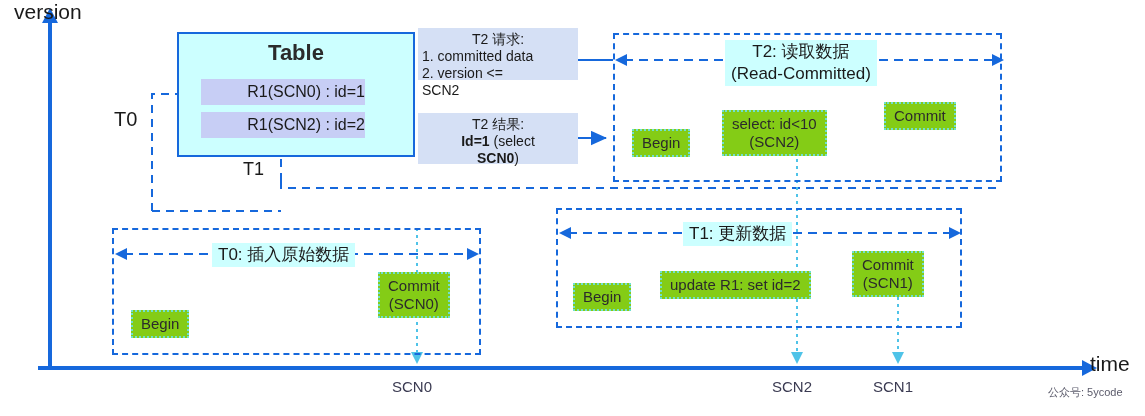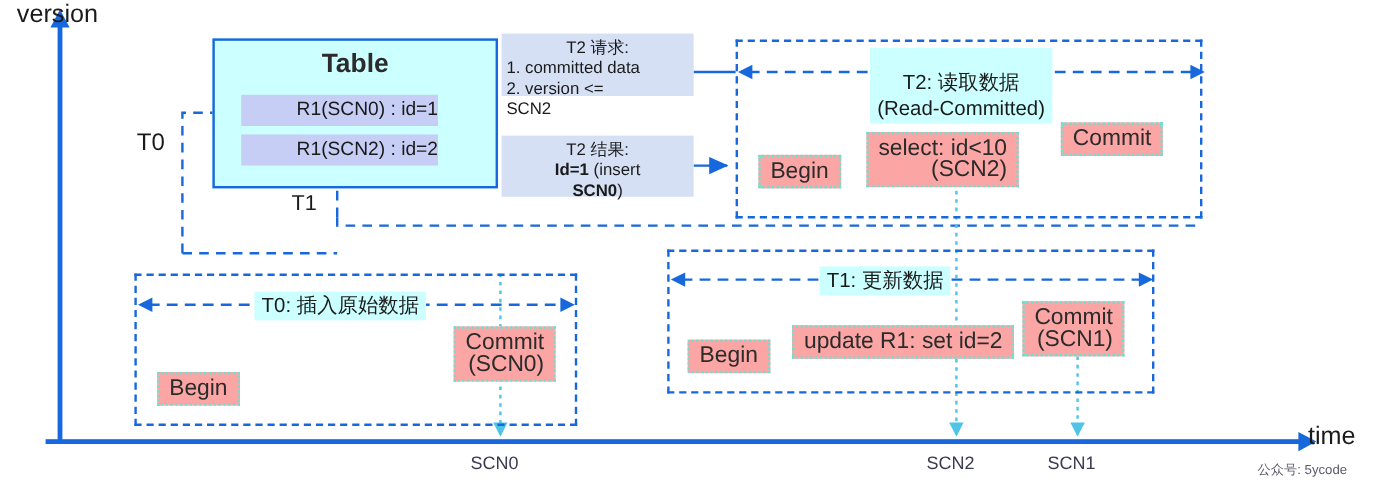--- a/index.html
+++ b/index.html
@@ -85,22 +85,22 @@
     position:absolute;background:#CCFFFF;color:#1a1a1a;
     font-size:17px;line-height:22px;text-align:center;white-space:nowrap;
     padding:1px 6px;
   }
   #t2-title{left:725px;top:40px;}
   #t0-title{left:212px;top:243px;}
   #t1-title{left:683px;top:222px;}
 
   
   .step-box{
-    position:absolute;border:2px dotted #6FE0D0;background:#fca5a5;
-    color:#2b2b2b;font-size:19px;line-height:18px;text-align:right;
+    position:absolute;border:2px dotted #6FE0D0;background:#84cc16;
+    color:#2b2b2b;font-size:15px;line-height:18px;text-align:center;
     box-sizing:border-box;padding:3px 8px;white-space:nowrap;
   }
   .step-box .ln{display:block;}
 
   #t2-begin{left:632px;top:129px;}
   #t2-select{left:722px;top:110px;}
   #t2-commit{left:884px;top:102px;}
 
   #t0-begin{left:131px;top:310px;}
   #t0-insert{left:216px;top:281px;}
@@ -189,27 +189,27 @@
 
   <div class="abs info-box" id="t2-request">
     <span class="ln c">T2 请求:</span>
     <span class="ln">1. committed data</span>
     <span class="ln">2. version  &lt;=</span>
     <span class="ln">SCN2</span>
   </div>
 
   <div class="abs info-box" id="t2-result">
     <span class="ln">T2 结果:</span>
-    <span class="ln"><b>Id=1</b><span> (insert</span></span>
+    <span class="ln"><b>Id=1</b><span> (select</span></span>
     <span class="ln"><b>SCN0</b><span>)</span></span>
   </div>
 
   <div class="abs txn-box" id="t2-container"></div>
   <div class="txn-title" id="t2-title">
-    <span style="display:block;margin-top:17px;">T2: 读取数据</span>
+    <span style="display:block;">T2: 读取数据</span>
     <span style="display:block;">(Read-Committed)</span>
   </div>
   <div class="step-box" id="t2-begin">
     <span class="ln">Begin</span>
   </div>
   <div class="step-box" id="t2-select">
     <span class="ln">select: id&lt;10</span>
     <span class="ln">(SCN2)</span>
   </div>
   <div class="step-box" id="t2-commit">

